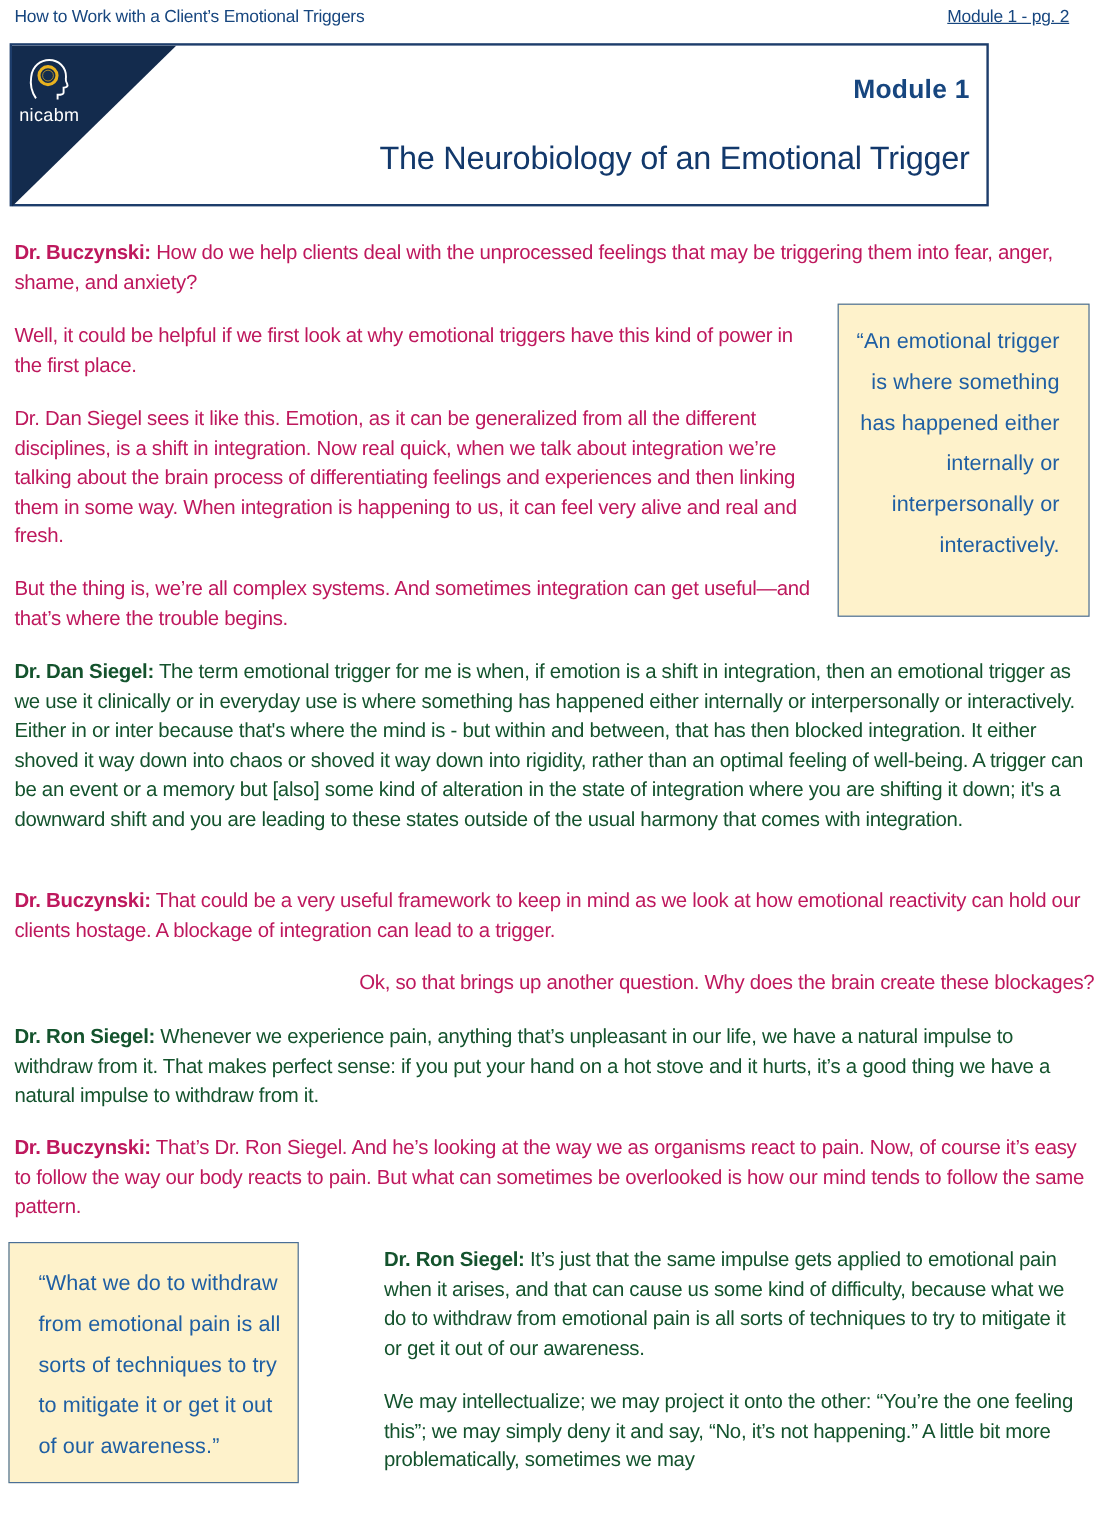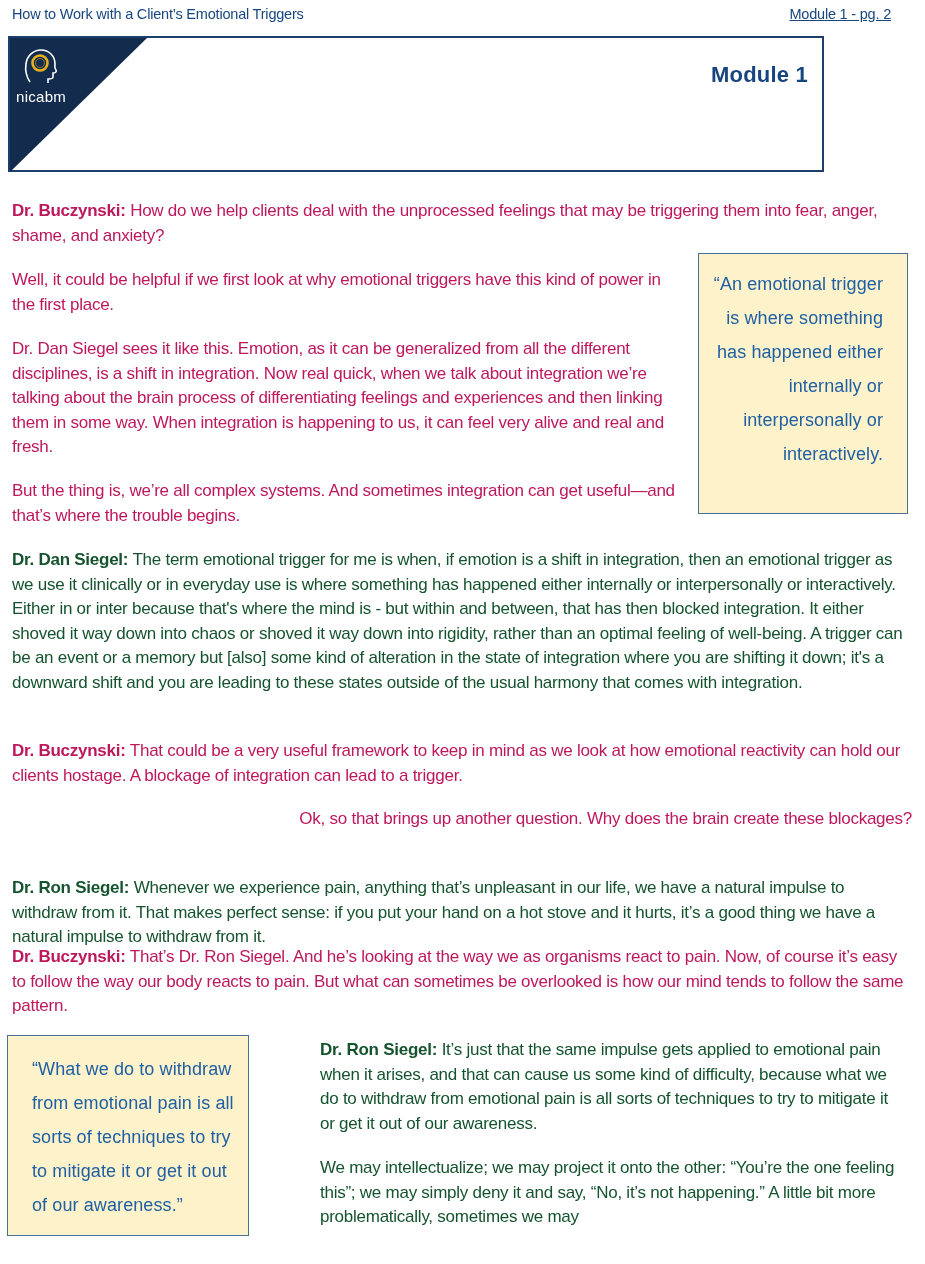--- a/index.html
+++ b/index.html
@@ -63,20 +63,21 @@
   <svg class="tri" viewBox="0 0 140 134" preserveAspectRatio="none">
     <polygon points="0,0 137,0 0,134" fill="#132b4d"></polygon>
   </svg>
   <svg class="logo-icon" viewBox="0 0 36 38">
     <path d="M8 34 C4 28 3 22 4 16 C5 7 12 2 19 2 C27 2 33 8 33 16 C33 18 32 19 34 22 C35 24 33 25 31 25 L31 29 C31 31 28 31 26 31 L26 35" fill="none" stroke="#ffffff" stroke-width="1.6"></path>
     <circle cx="18" cy="15" r="7.5" fill="none" stroke="#e8b21f" stroke-width="2.6"></circle>
     <circle cx="18" cy="15" r="4.5" fill="none" stroke="#e8b21f" stroke-width="0.8" opacity="0.7"></circle>
   </svg>
   <span class="logo-text">nicabm</span>
   <div class="module-label">Module 1</div>
+  <div class="title">The Neurobiology of an Emotional Trigger</div>
 </div>
 
 <p class="p blue" style="left:12px; top:199px; width:895px;">
   <span class="speaker">Dr. Buczynski:</span><span> How do we help clients deal with the unprocessed feelings that may be triggering them into fear, anger, shame, and anxiety?</span>
 </p>
 
 <p class="p blue" style="left:12px; top:268px; width:675px;">Well, it could be helpful if we first look at why emotional triggers have this kind of power in the first place.</p>
 
 <p class="p blue" style="left:12px; top:337px; width:680px;">Dr. Dan Siegel sees it like this. Emotion, as it can be generalized from all the different disciplines, is a shift in integration. Now real quick, when we talk about integration we’re talking about the brain process of differentiating feelings and experiences and then linking them in some way. When integration is happening to us, it can feel very alive and real and fresh.</p>
 
@@ -87,21 +88,21 @@
 <p class="p black" style="left:12px; top:548px; width:900px;">
   <span class="speaker">Dr. Dan Siegel:</span><span> The term emotional trigger for me is when, if emotion is a shift in integration, then an emotional trigger as we use it clinically or in everyday use is where something has happened either internally or interpersonally or interactively. Either in or inter because that's where the mind is - but within and between, that has then blocked integration. It either shoved it way down into chaos or shoved it way down into rigidity, rather than an optimal feeling of well-being. A trigger can be an event or a memory but [also] some kind of alteration in the state of integration where you are shifting it down; it's a downward shift and you are leading to these states outside of the usual harmony that comes with integration.</span>
 </p>
 
 <p class="p blue" style="left:12px; top:739px; width:900px;">
   <span class="speaker">Dr. Buczynski:</span><span> That could be a very useful framework to keep in mind as we look at how emotional reactivity can hold our clients hostage. A blockage of integration can lead to a trigger.</span>
 </p>
 
 <p class="p blue" style="left:12px; top:807px; width:900px;text-align:right;">Ok, so that brings up another question. Why does the brain create these blockages?</p>
 
-<p class="p black" style="left:12px; top:852px; width:900px;margin-top:24px;">
+<p class="p black" style="left:12px; top:852px; width:900px;">
   <span class="speaker">Dr. Ron Siegel:</span><span> Whenever we experience pain, anything that’s unpleasant in our life, we have a natural impulse to withdraw from it.  That makes perfect sense:  if you put your hand on a hot stove and it hurts, it’s a good thing we have a natural impulse to withdraw from it.</span>
 </p>
 
 <p class="p blue" style="left:12px; top:945px; width:900px;">
   <span class="speaker">Dr. Buczynski:</span><span> That’s Dr. Ron Siegel. And he’s looking at the way we as organisms react to pain. Now, of course it’s easy to follow the way our body reacts to pain. But what can sometimes be overlooked is how our mind tends to follow the same pattern.</span>
 </p>
 
 <div class="pull left">“What we do to withdraw from emotional pain is all sorts of techniques to try to mitigate it or get it out of our awareness.”</div>
 
 <p class="p black" style="left:320px; top:1038px; width:580px;">

